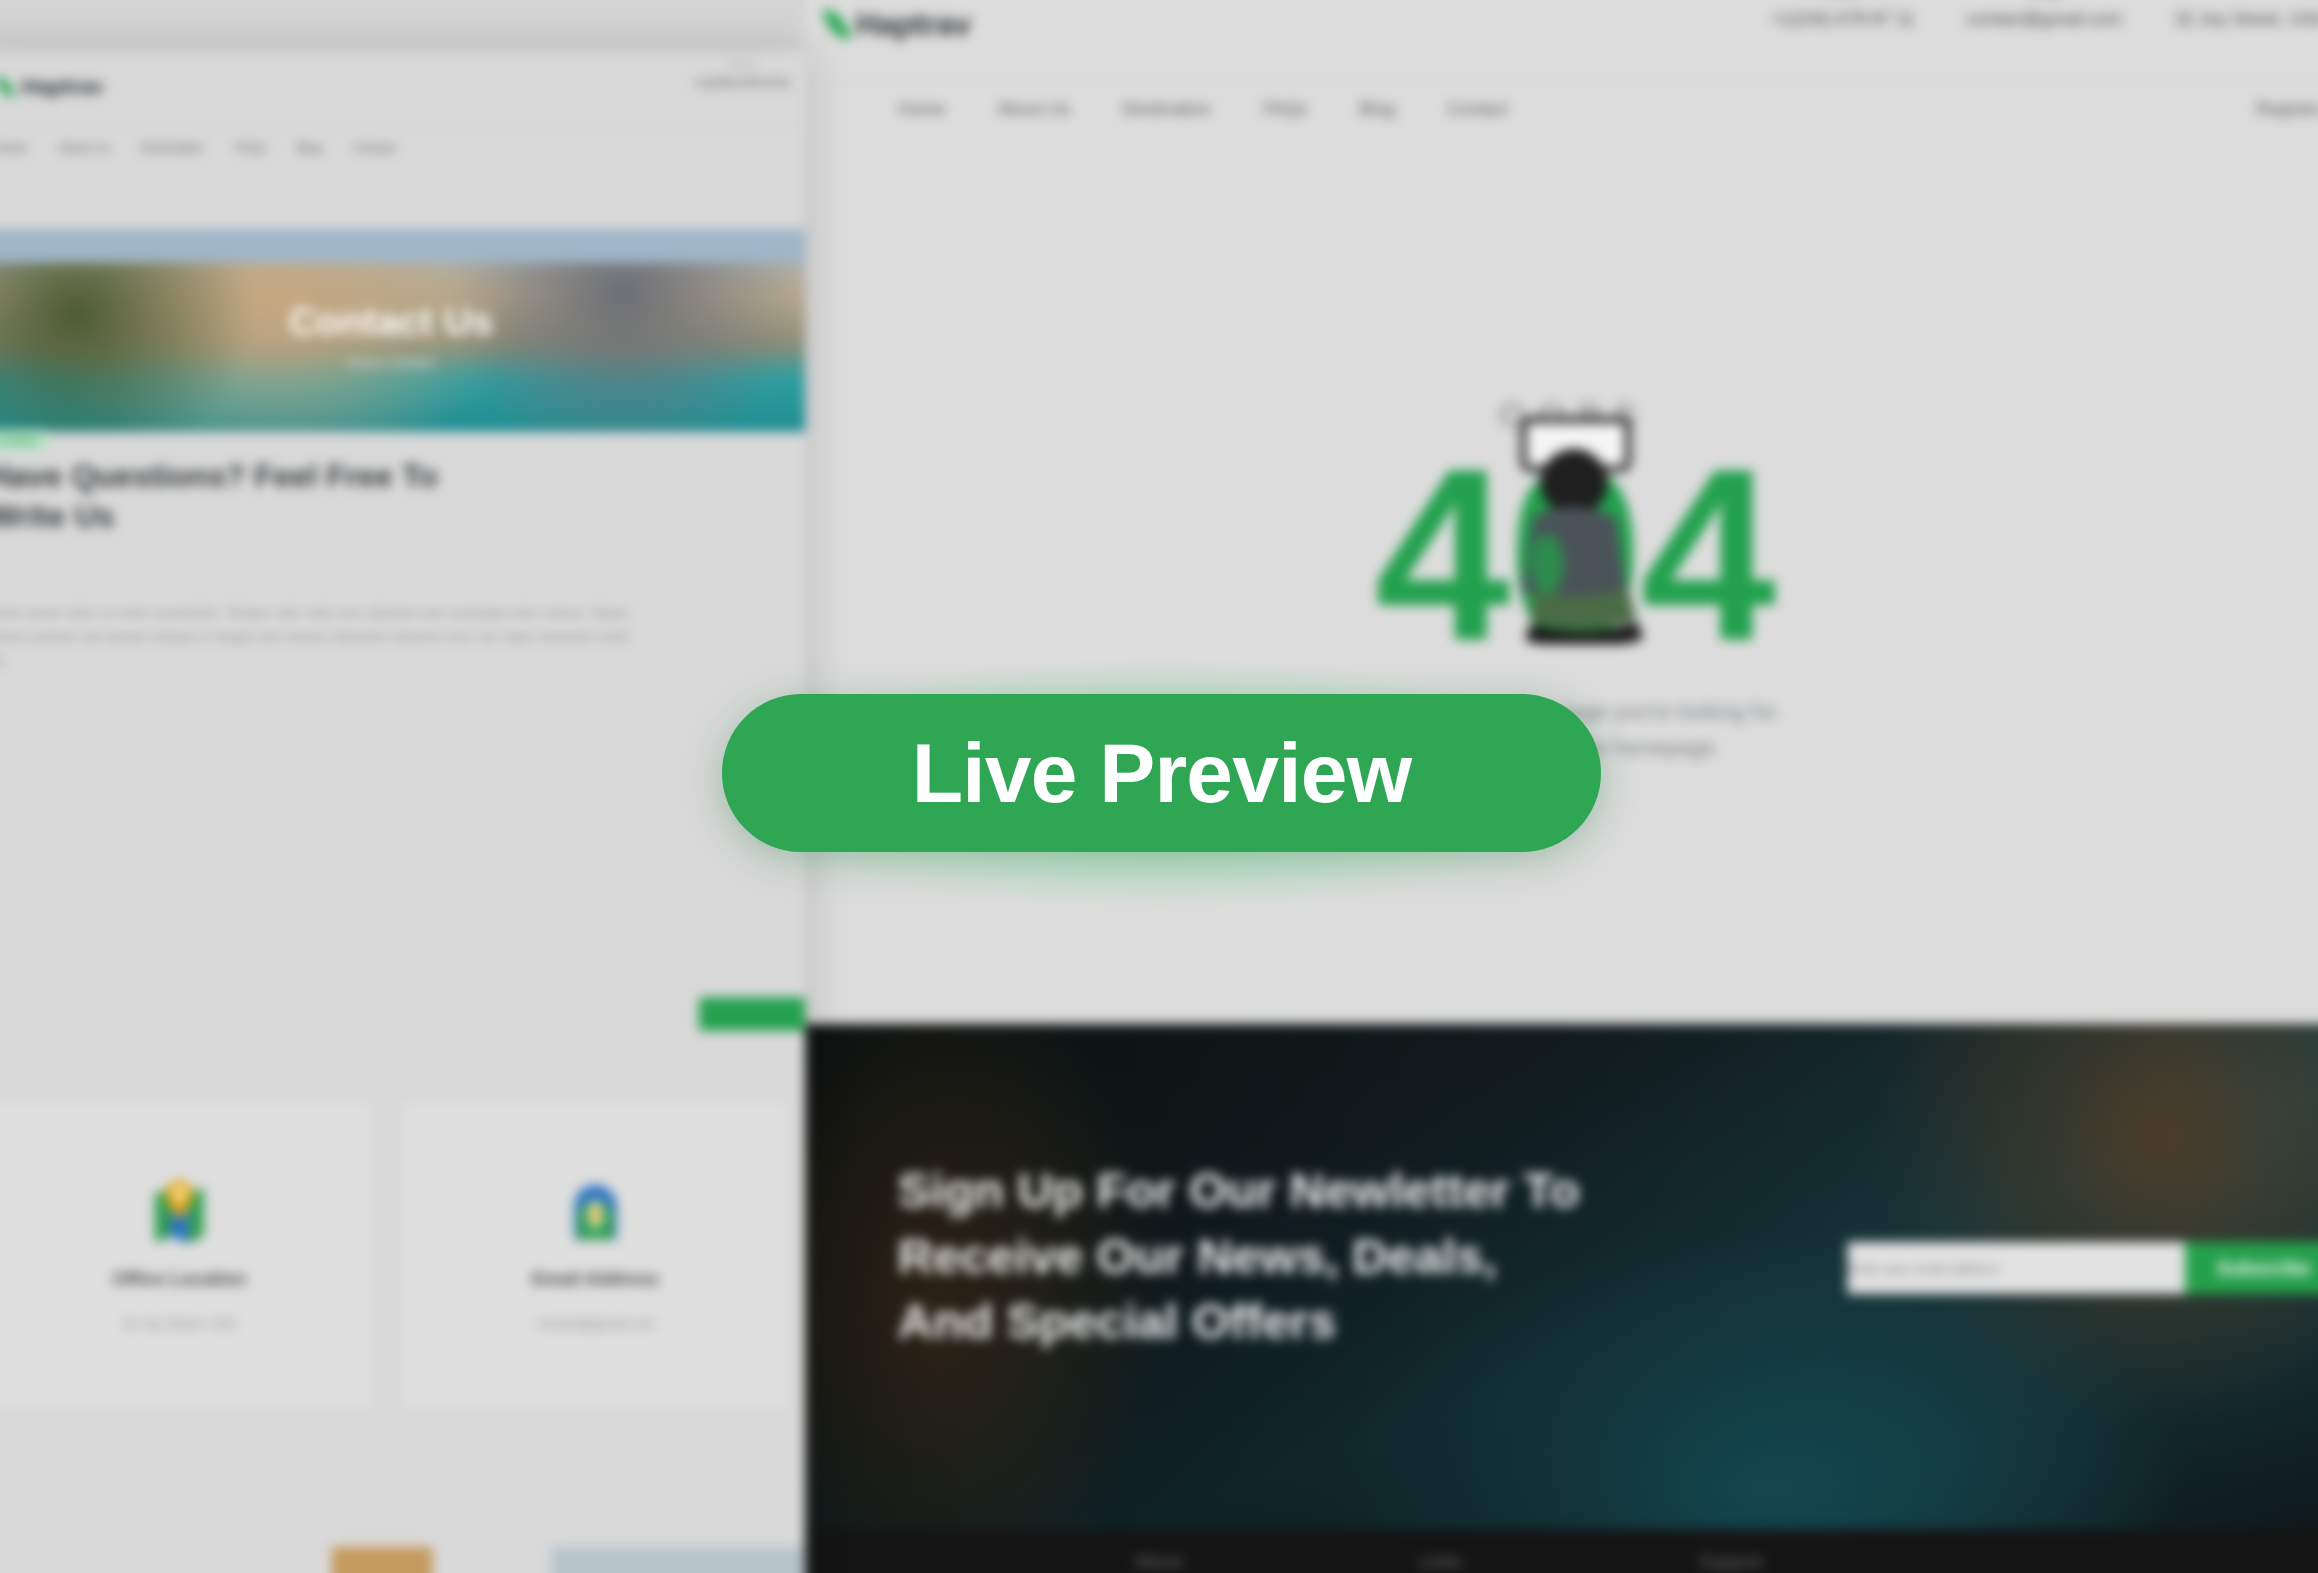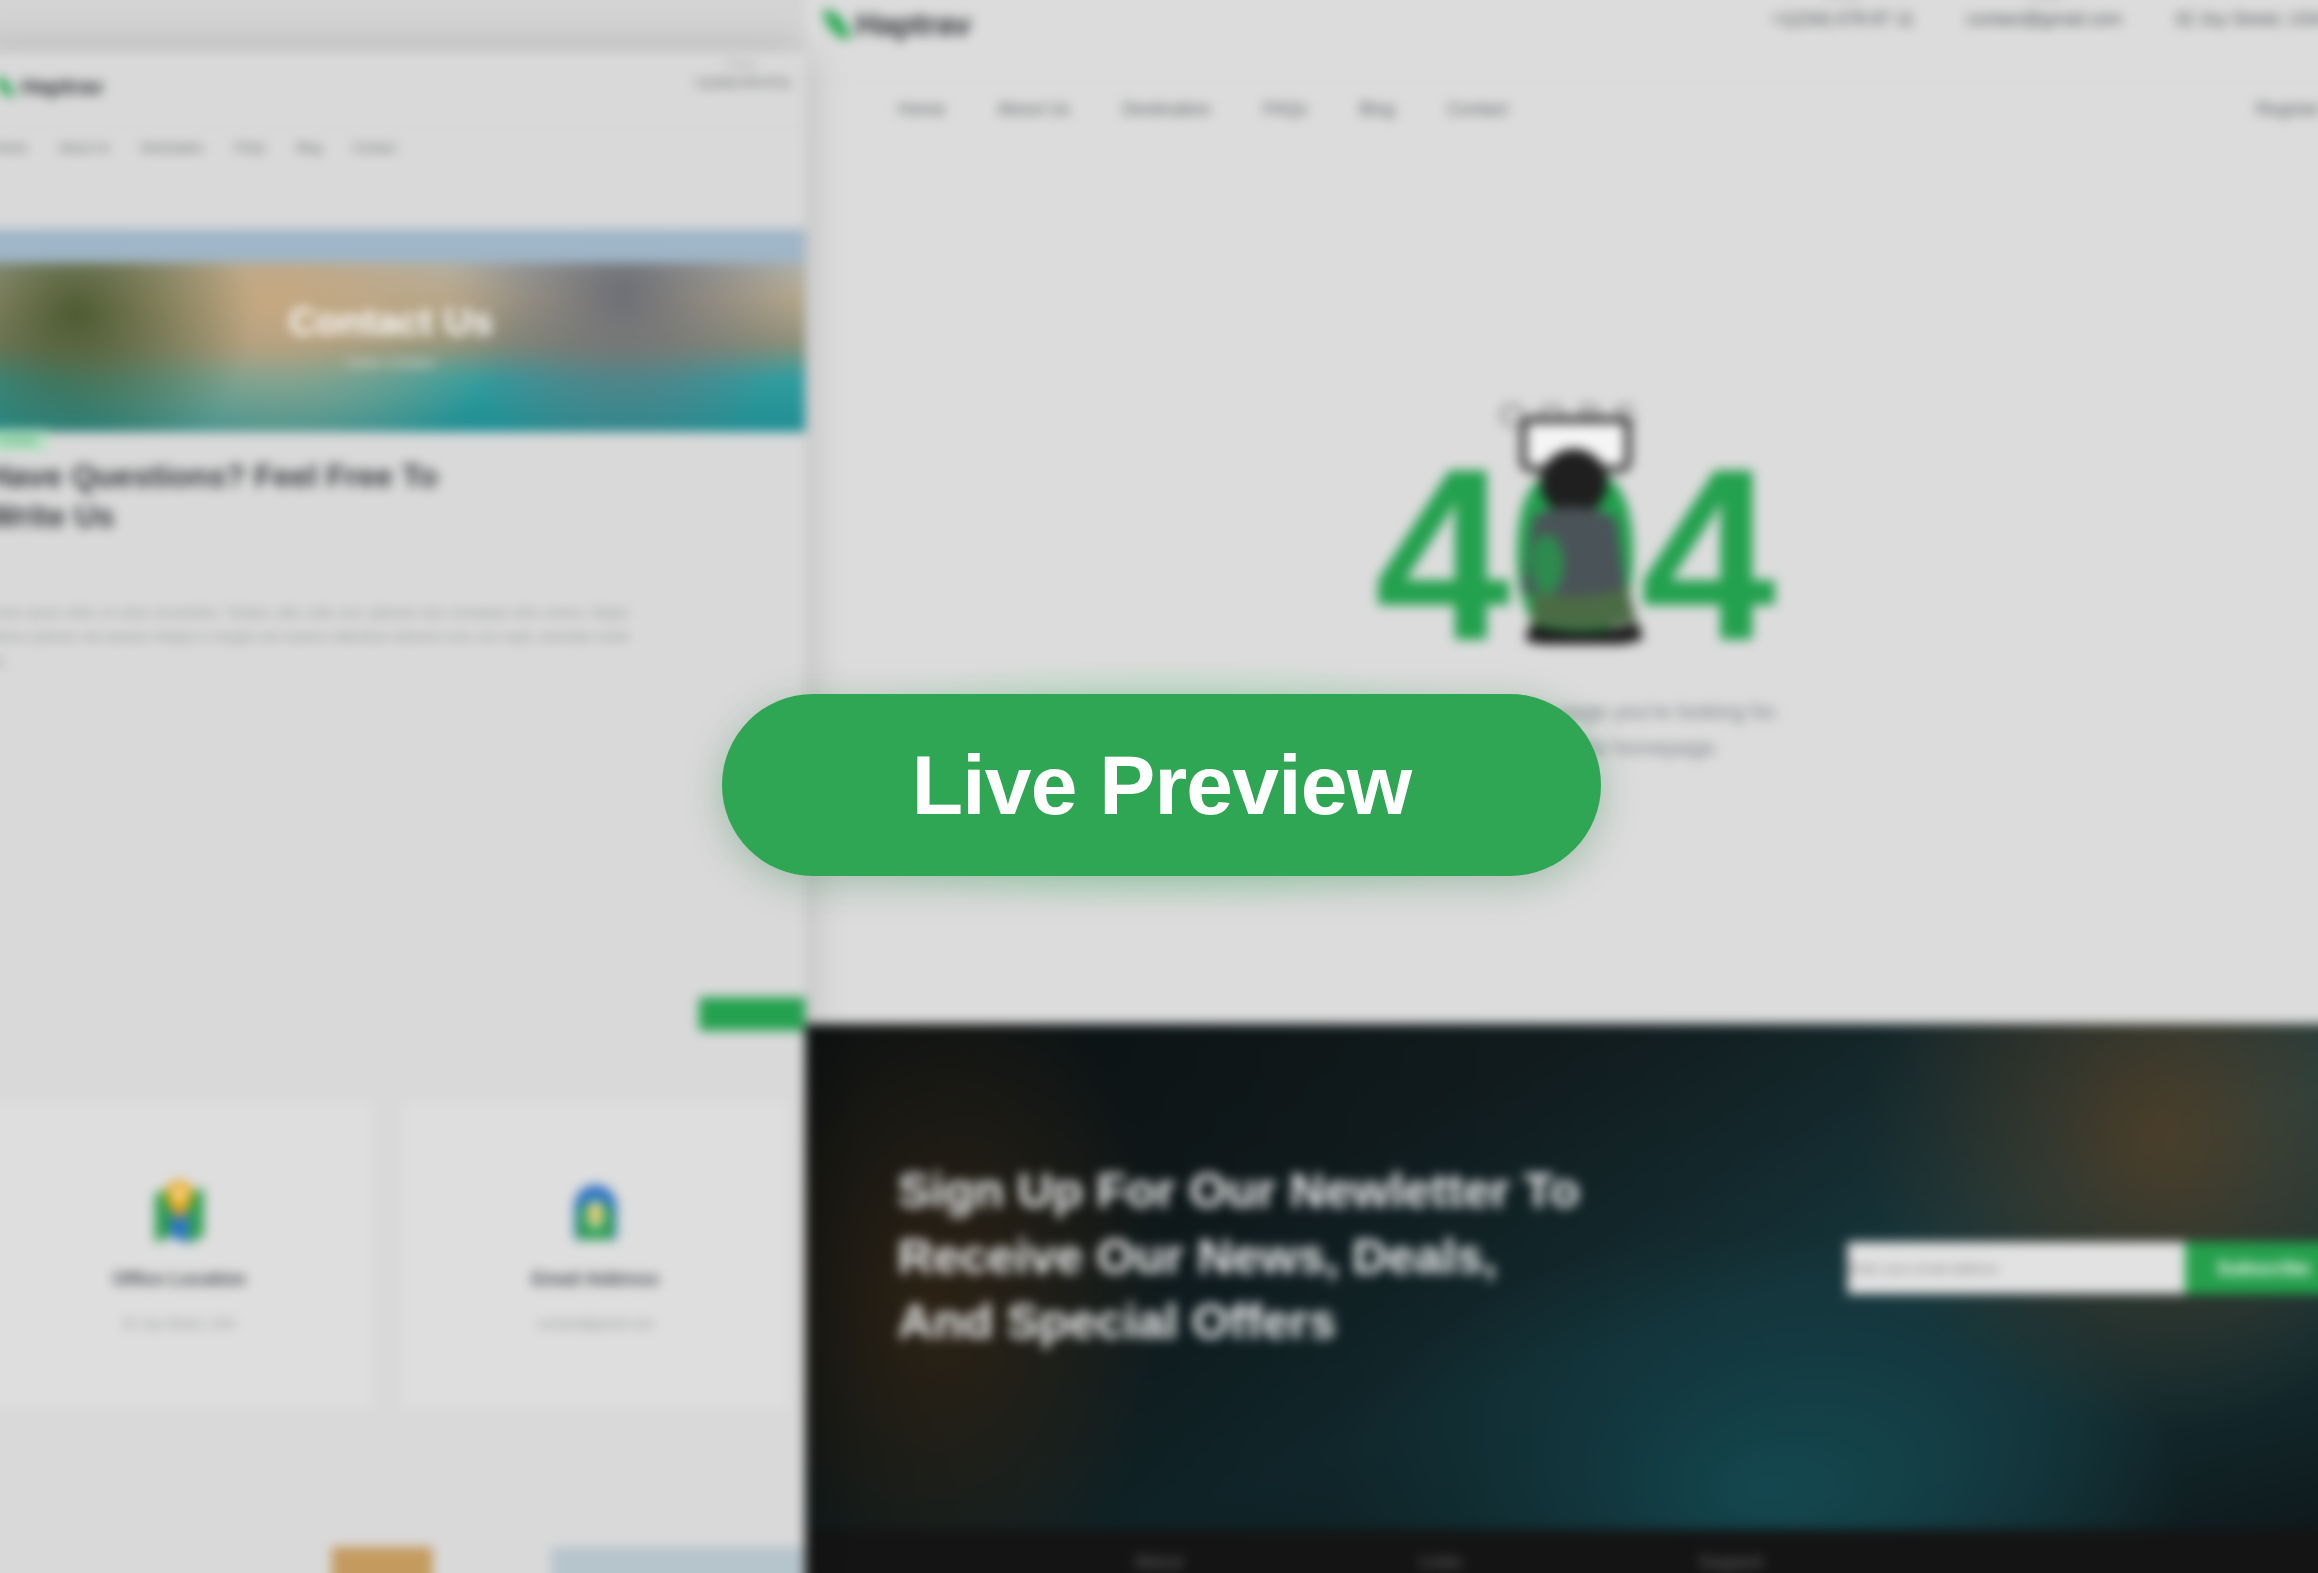--- a/index.html
+++ b/index.html
@@ -121,21 +121,21 @@
   .card-s { font-size:13.2px; color:#8b8e92; }
 
   .lp-strip { position:absolute; left:0; top:1466px; width:100%; height:41px;
               display:flex; }
   .lp-strip i { display:block; height:100%; }
 
   
   .cta-glow { position:absolute; left:710px; top:661px; width:903px; height:248px;
               background:radial-gradient(ellipse at center, rgba(126,216,154,.80) 0%, rgba(160,226,180,.45) 46%, rgba(190,235,205,0) 72%);
               pointer-events:none; }
-  .cta-btn { position:absolute; left:722px; top:694px; width:879px; height:182px;
+  .cta-btn { position:absolute; left:722px; top:694px; width:879px; height:158px;
              background:#2fa653; border-radius:91px;
              display:flex; align-items:center; justify-content:center;
              box-shadow:0 8.3px 38px rgba(33,120,62,.30);
              cursor:pointer; }
   .cta-btn span { color:#ffffff; font-size:84px; font-weight:bold;
                   letter-spacing:-0.8px; }
 </style>
 </head>
 <body>
 

